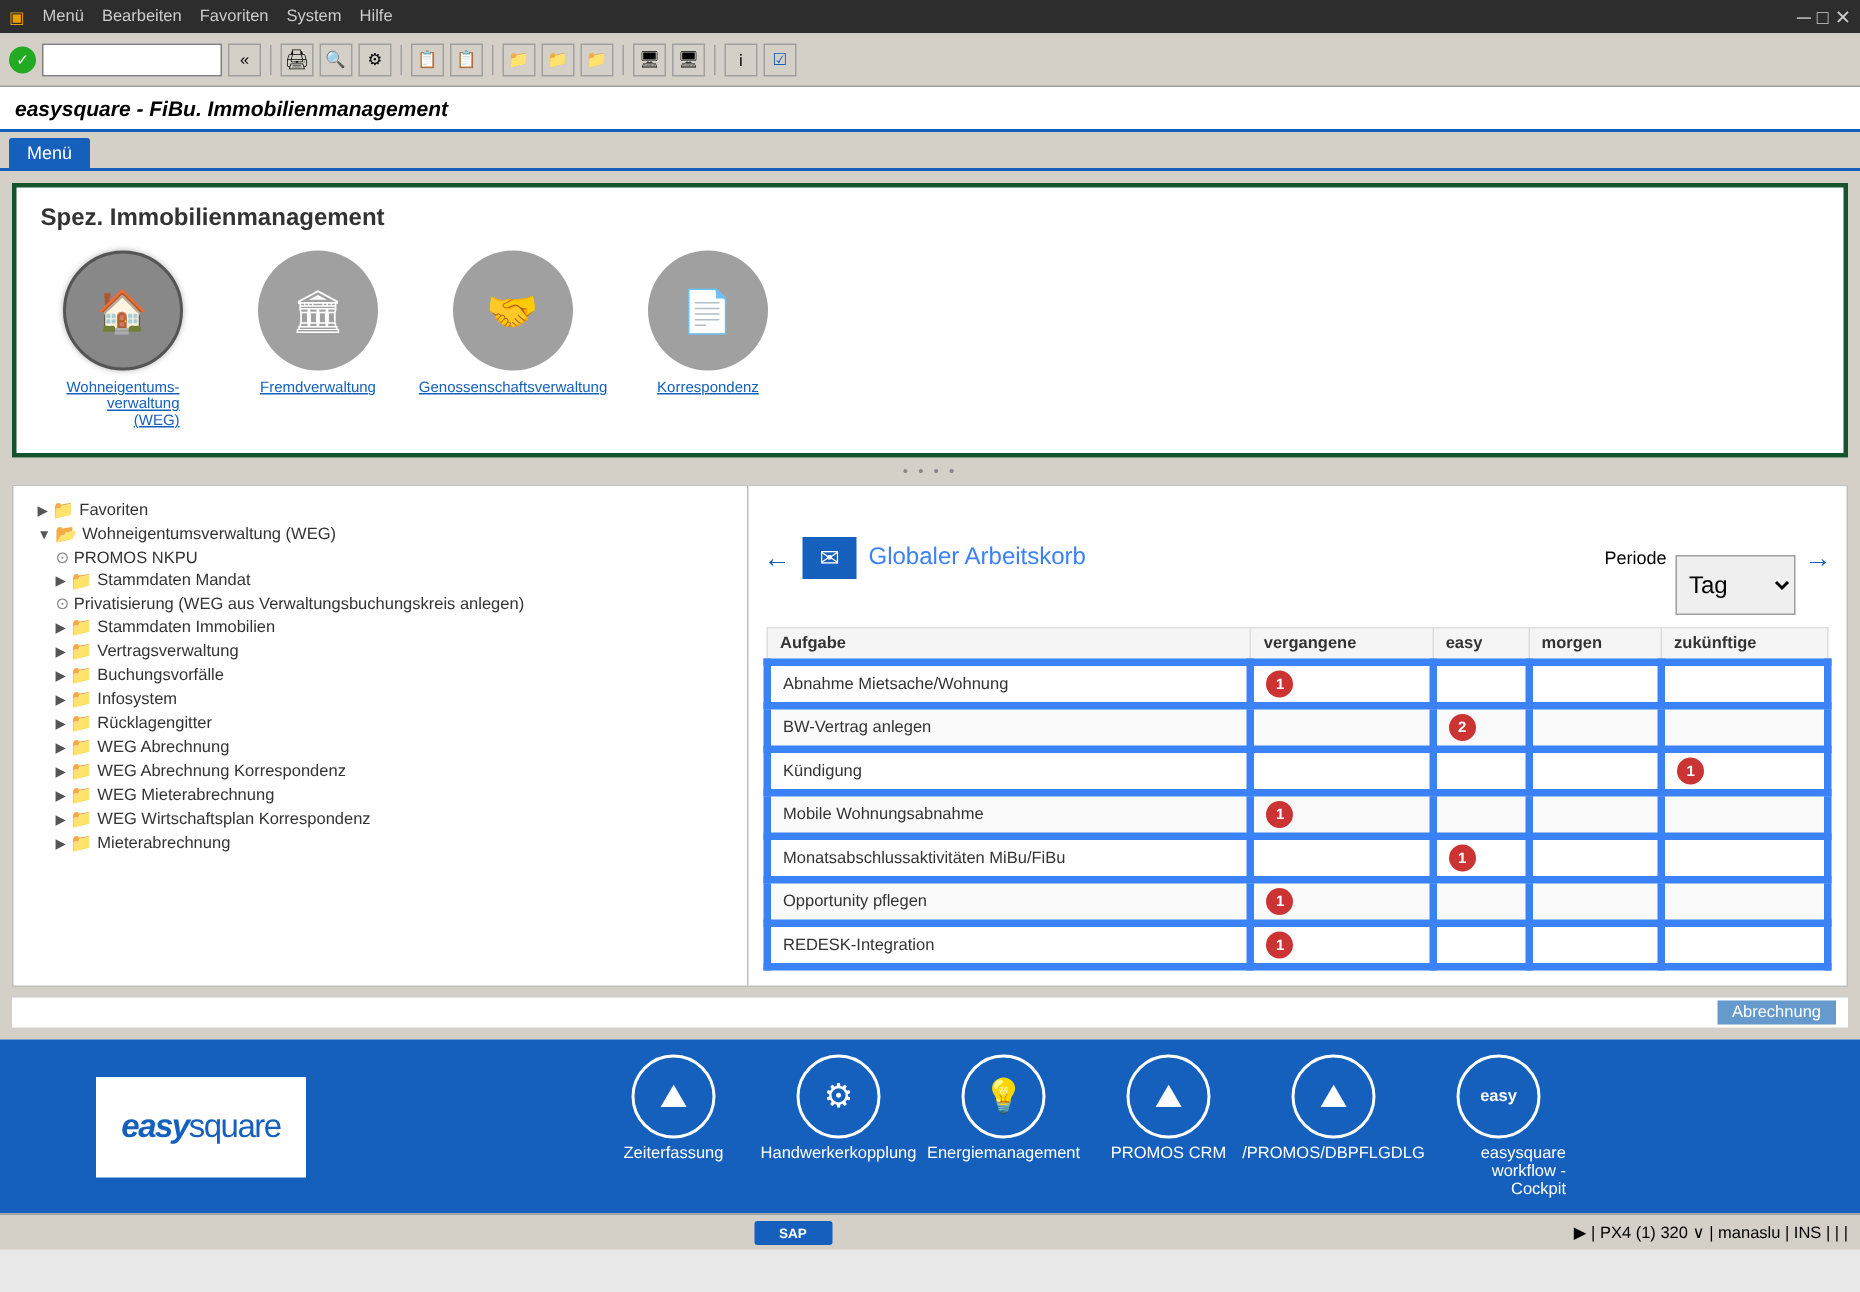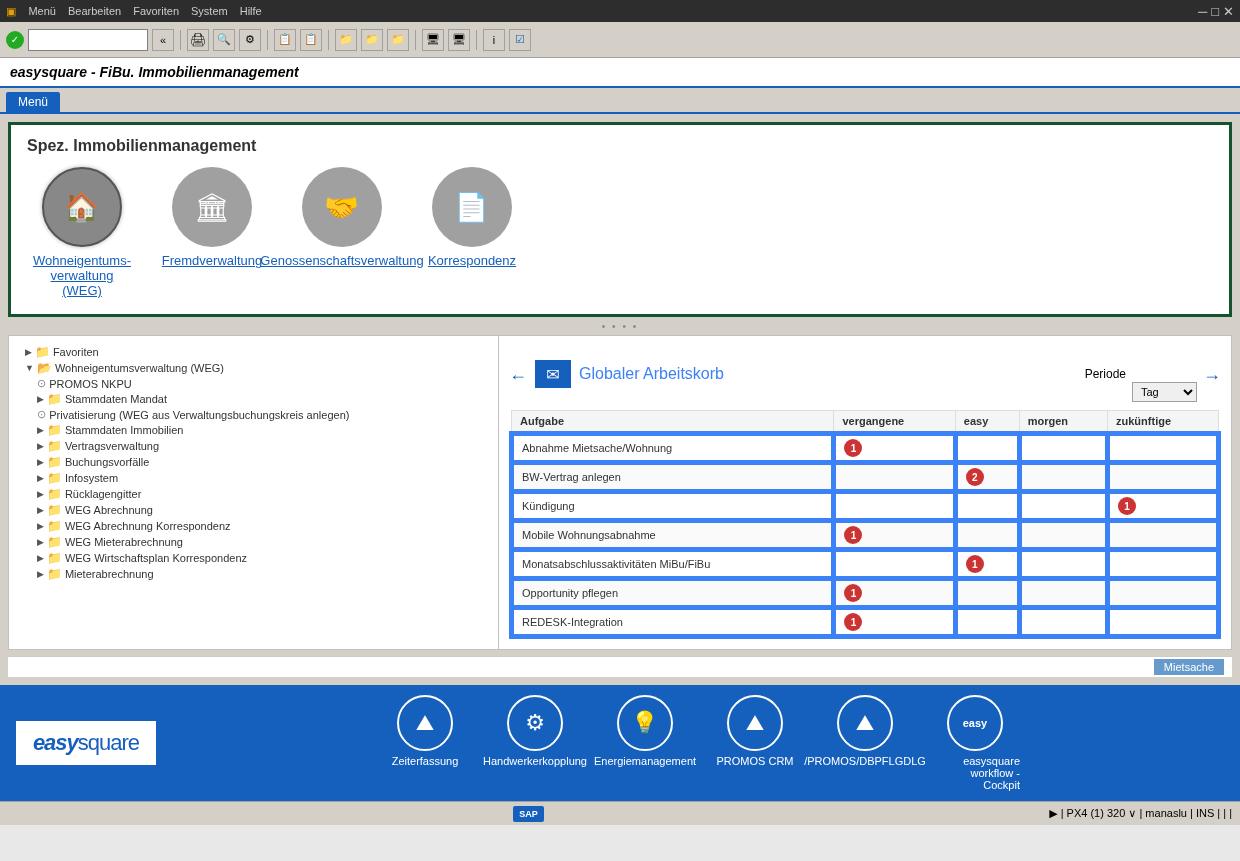--- a/index.html
+++ b/index.html
@@ -120,23 +120,23 @@
       background: #a0a0a0;
       border-radius: 50%;
       display: flex;
       align-items: center;
       justify-content: center;
       color: white;
       font-size: 28px;
       margin-bottom: 6px;
     }
     .icon-label {
-      font-size: 13px;
+      font-size: 10px;
       color: #1560bd;
-      text-align: center;
+      text-align: right;
       text-decoration: underline;
       cursor: pointer;
     }
 
     .divider-line {
       height: 6px;
       background: #d4d0c8;
       display: flex;
       align-items: center;
       justify-content: center;
@@ -212,23 +212,23 @@
       color: white;
       font-size: 16px;
     }
     .ak-period {
       display: flex;
       align-items: center;
       gap: 6px;
       font-size: 12px;
     }
     .ak-period select {
-      height: 20px;
+      height: 40px;
       border: 1px solid #a0a0a0;
-      font-size: 11px;
+      font-size: 16px;
       padding: 0 4px;
       margin-top: 36px;
     }
 
     .ak-table { width: 100%; border-collapse: collapse; font-size: 11px; }
     .ak-table th {
       background: #f5f5f5;
       border: 1px solid #ddd;
       padding: 4px 8px;
       text-align: left;
@@ -276,25 +276,26 @@
       background: #1560bd;
       padding: 10px 16px;
       display: flex;
       align-items: center;
       gap: 0;
     }
     .es-logo {
       width: 140px;
       min-width: 140px;
       background: white;
-      height: 44px;
+      height: 67px;
       display: flex;
       align-items: center;
       justify-content: center;
       margin-right: 20px;
+      margin-left: 48px;
     }
     .es-logo-text {
       font-size: 22px;
       font-weight: bold;
       color: #1560bd;
       letter-spacing: -1px;
     }
     .es-logo-text span { color: #1560bd; }
     .es-apps {
       display: flex;
@@ -337,21 +338,21 @@
       padding: 0 8px;
       border-top: 1px solid #a0a0a0;
       font-size: 11px;
     }
     .status-center {
       flex: 1;
       display: flex;
       justify-content: center;
     }
     .sap-logo {
-      width: 31px;
+      width: 52px;
       height: 16px;
       background: #1560bd;
       color: white;
       font-size: 9px;
       font-weight: bold;
       display: flex;
       align-items: center;
       justify-content: center;
       border-radius: 2px;
     }
@@ -598,21 +599,21 @@
               <td></td>
               <td></td>
             </tr>
           </tbody>
       </table>
     </div>
 
   </div>
 
   <div class="bookmarks-bar">
-    <button class="bookmarks-btn">Mietsache</button>
+    <button class="bookmarks-btn">Abrechnung</button>
   </div>
 
 </div>
 
 <div class="easysquare-bar">
   <div class="es-logo">
     <span class="es-logo-text">
       <span style="font-style:italic;font-weight:900;color:#1560bd">easy</span><span style="font-weight:400;color:#1560bd">square</span>
     </span>
   </div>

